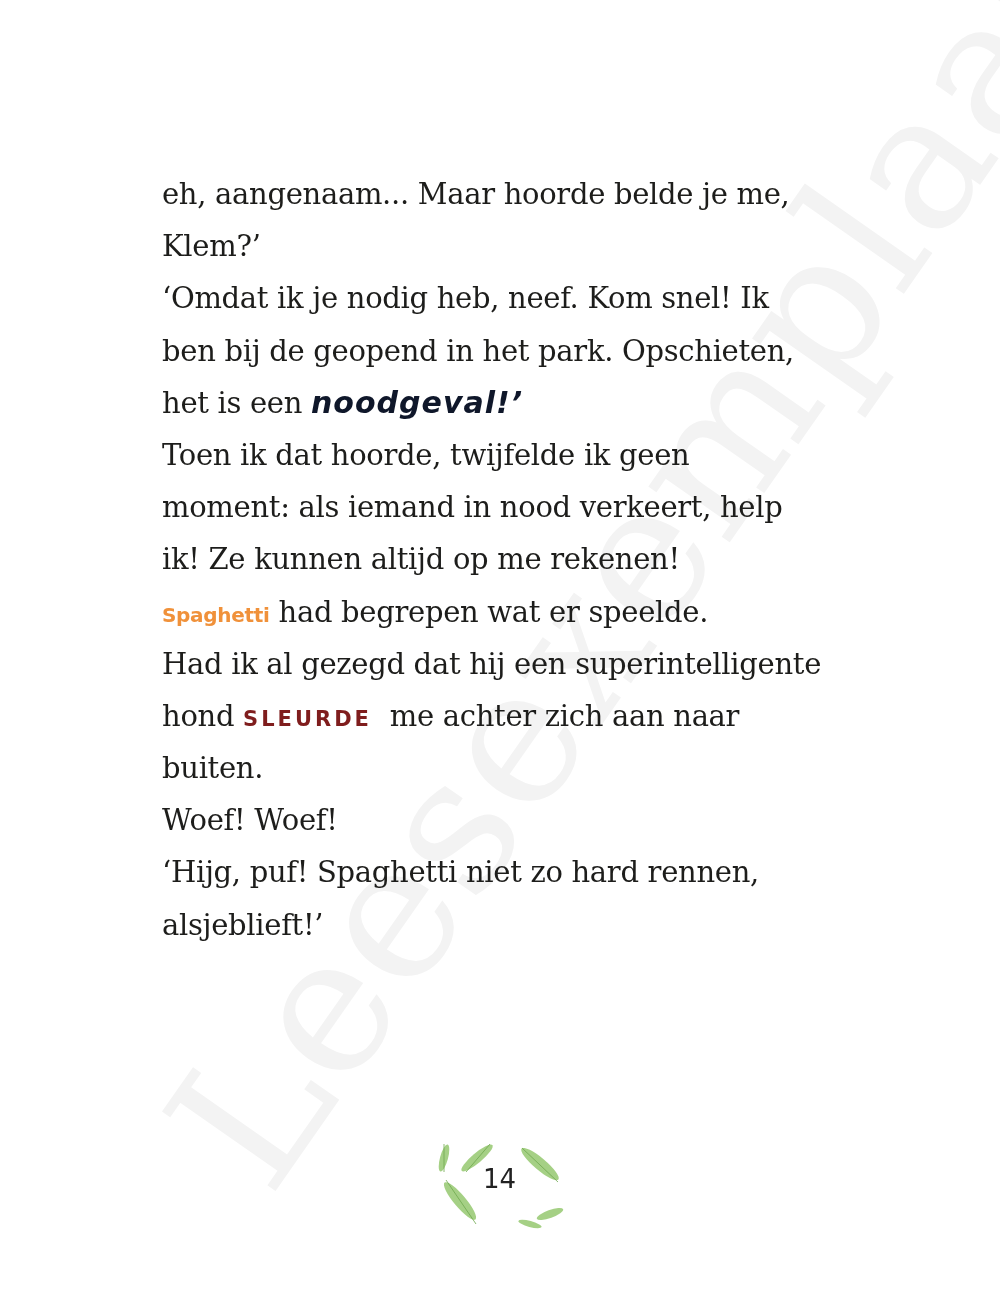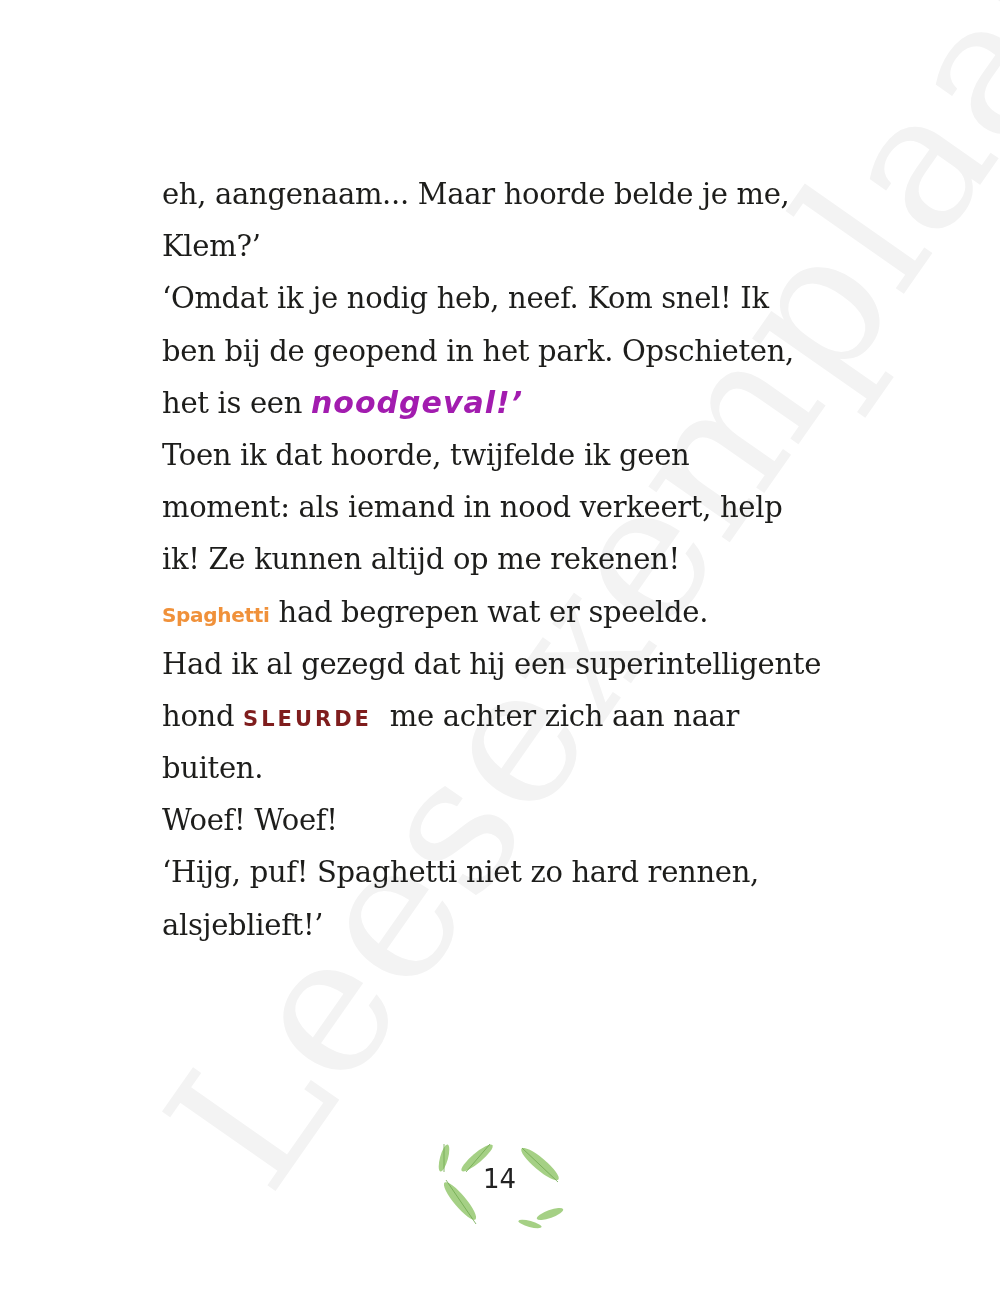--- a/index.html
+++ b/index.html
@@ -9,21 +9,21 @@
     transform: rotate(-55deg); transform-origin: center;
     font-family:"DejaVu Serif", serif; font-size:190px; color:#f3f3f3;
     white-space:nowrap; z-index:0; letter-spacing:2px;
   }
   .page-text {
     position:absolute; left:162px; top:168px; width:720px; z-index:1;
     font-family:"DejaVu Serif", serif; font-size:29px; line-height:52.2px;
     color:#1d1d1b; letter-spacing:-0.3px;
   }
   .line { display:block; white-space:nowrap; height:52.2px; }
-  .hl-blue { font-family:"DejaVu Sans", sans-serif; font-weight:bold; font-style:italic; color:#a21caf; font-size:30px; letter-spacing:1px; }
+  .hl-blue { font-family:"DejaVu Sans", sans-serif; font-weight:bold; font-style:italic; color:#0f172a; font-size:30px; letter-spacing:1px; }
   .hl-orange { font-family:"DejaVu Sans", sans-serif; font-weight:bold; color:#f0913a; font-size:20px; }
   .hl-yellow { font-family:"DejaVu Sans", sans-serif; font-weight:bold; color:#7f1d1d; font-size:21px; letter-spacing:3px; }
   .folio { position:absolute; left:432px; top:1136px; width:135px; height:95px; z-index:1; }
   .folio-num { position:absolute; left:0; right:0; top:28px; text-align:center;
     font-family:"DejaVu Sans", sans-serif; font-size:26px; color:#222; }
 </style>
 </head>
 <body>
 
 <div class="watermark">Leesexemplaar</div>

